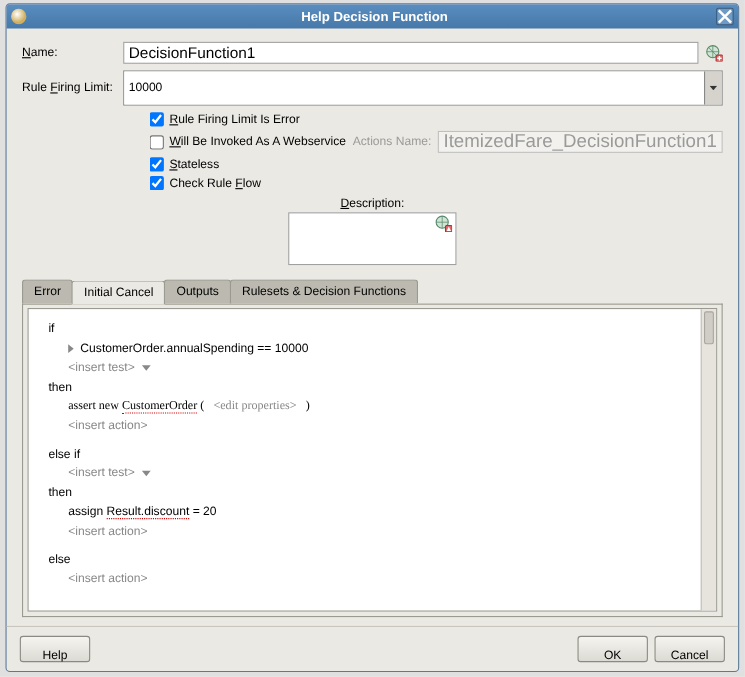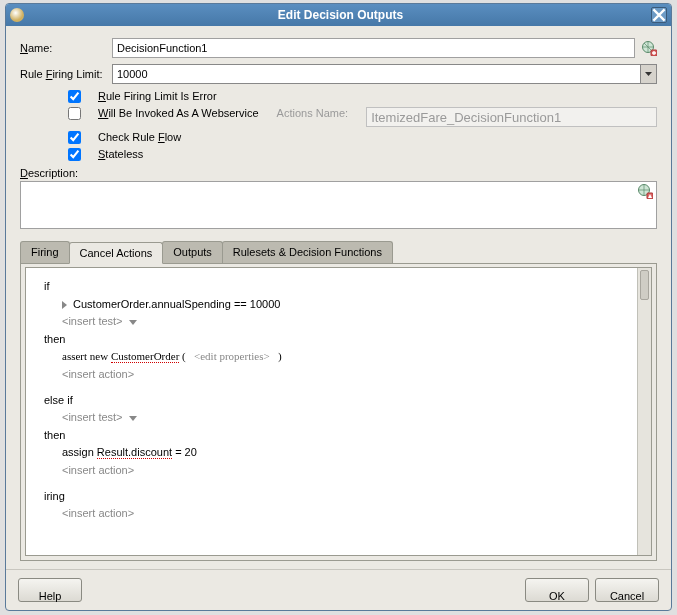--- a/index.html
+++ b/index.html
@@ -70,65 +70,65 @@
     width: 92px;
     text-align: left;
   }
   .underline { text-decoration: underline; }
   .text-input {
     flex: 1;
     height: 20px;
     border: 1px solid #a0a0a0;
     background: #fff;
     padding: 2px 4px;
-    font-size: 11px;
+    font-size: 14px;
     font-family: inherit;
   }
   .combo {
     flex: 1;
     display: flex;
-    height: 20px;
+    height: 32px;
     border: 1px solid #888;
     background: #fff;
   }
   .combo input {
     flex:1; border:0; padding:2px 4px; font-size:11px; font-family:inherit;
   }
   .combo .arrow {
     width: 16px;
     background: #d6d3cc;
     border-left: 1px solid #888;
     display:flex; align-items:center; justify-content:center;
     cursor: pointer;
   }
   .combo .arrow svg { width: 7px; height: 4px; }
   .check-row {
     display: flex;
-    align-items: flex-start;
-    margin-left: 48px;
+    align-items: center;
+    margin-left: 116px;
     margin-bottom: 4px;
-    gap: 12px;
   }
   .check-row input[type=checkbox] {
     margin: 0 5px 0 0;
   }
   .svc-label { color:#9a9a9a; margin: 0 6px; }
   .svc-input {
     flex:1;
     height: 20px;
     border: 1px solid #c0c0c0;
     background: #f2f1ee;
     padding: 2px 4px;
     color: #9a9a9a;
-    font-size: 13px;
+    font-size: 17px;
   }
   .desc-area {
     margin-top: 2px;
     display:flex;
     flex-direction: column;
+    align-items: center;
   }
   .desc-box {
     height: 48px;
     border: 1px solid #a0a0a0;
     background: #fff;
     position: relative;
     margin-top: 2px;
     resize: none;
     font-family: inherit;
     font-size: 11px;
@@ -243,21 +243,21 @@
     margin-left: 6px;
   }
   .btn:first-child { margin-left:0; }
 </style>
 </head>
 <body>
 
 <div class="dialog">
   <div class="titlebar">
     <div class="app-icon"></div>
-    <div class="title">Edit Decision Outputs</div>
+    <div class="title">Help Decision Function</div>
     <div class="close">
       <svg viewBox="0 0 10 10">
           <path d="M1 1 L9 9 M9 1 L1 9" stroke="#fff" stroke-width="1.6"></path>
         </svg>
     </div>
   </div>
 
   <div class="content">
 
     <div class="form-row">
@@ -292,46 +292,46 @@
 
     <div class="check-row">
       <input type="checkbox" style="">
       <span><span class="underline">W</span>ill Be Invoked As A Webservice</span>
       <span class="svc-label">Actions Name:</span>
       <input class="svc-input" readonly="" value="ItemizedFare_DecisionFunction1" style="">
     </div>
 
     <div class="check-row">
       <input type="checkbox" checked="" style="">
-      <span>Check Rule <span class="underline">F</span>low</span>
+      <span><span class="underline">S</span>tateless</span>
     </div>
 
     <div class="check-row">
       <input type="checkbox" checked="" style="">
-      <span><span class="underline">S</span>tateless</span>
+      <span>Check Rule <span class="underline">F</span>low</span>
     </div>
 
     <div class="desc-area">
       <div><span class="underline">D</span>escription:</div>
       <div class="desc-icon-wrap">
         <textarea class="desc-box" style="width: 100%;"></textarea>
         <div class="tiny-icon desc-icon-abs">
           <svg viewBox="0 0 16 16">
               <circle cx="7" cy="7" r="5.5" fill="#cfe6d6" stroke="#5a8a6a"></circle>
               <path d="M1.5 7h11M7 1.5v11" stroke="#5a8a6a" stroke-width="0.7" fill="none"></path>
               <rect x="10" y="10" width="6" height="6" rx="1" fill="#d66" stroke="#a33"></rect>
               <path d="M11 15l2-4 2 4z" fill="#fff"></path>
             </svg>
         </div>
       </div>
     </div>
 
     <div class="tabs">
-      <div class="tab">Firing</div>
-      <div class="tab active">Cancel Actions</div>
+      <div class="tab">Error</div>
+      <div class="tab active">Initial Cancel</div>
       <div class="tab">Outputs</div>
       <div class="tab">Rulesets &amp; Decision Functions</div>
     </div>
 
     <div class="tab-panel">
       <div class="editor-wrap">
         <div class="editor">
           <div class="kw">if</div>
           <div style="margin-left:18px;">
             <span class="tri-right"></span>
@@ -359,21 +359,21 @@
           </div>
           <div class="kw">then</div>
           <div style="margin-left:18px;">
             <span>assign</span>
             <span class="red-wave">Result.discount</span>
             <span>= 20</span>
           </div>
           <div style="margin-left:18px;">
             <span class="placeholder">&lt;insert action&gt;</span>
           </div>
-          <div class="kw" style="margin-top:8px">iring</div>
+          <div class="kw" style="margin-top:8px">else</div>
           <div style="margin-left:18px;">
             <span class="placeholder">&lt;insert action&gt;</span>
           </div>
         </div>
         <div class="scrollbar">
           <div class="thumb"></div>
         </div>
       </div>
     </div>
 

